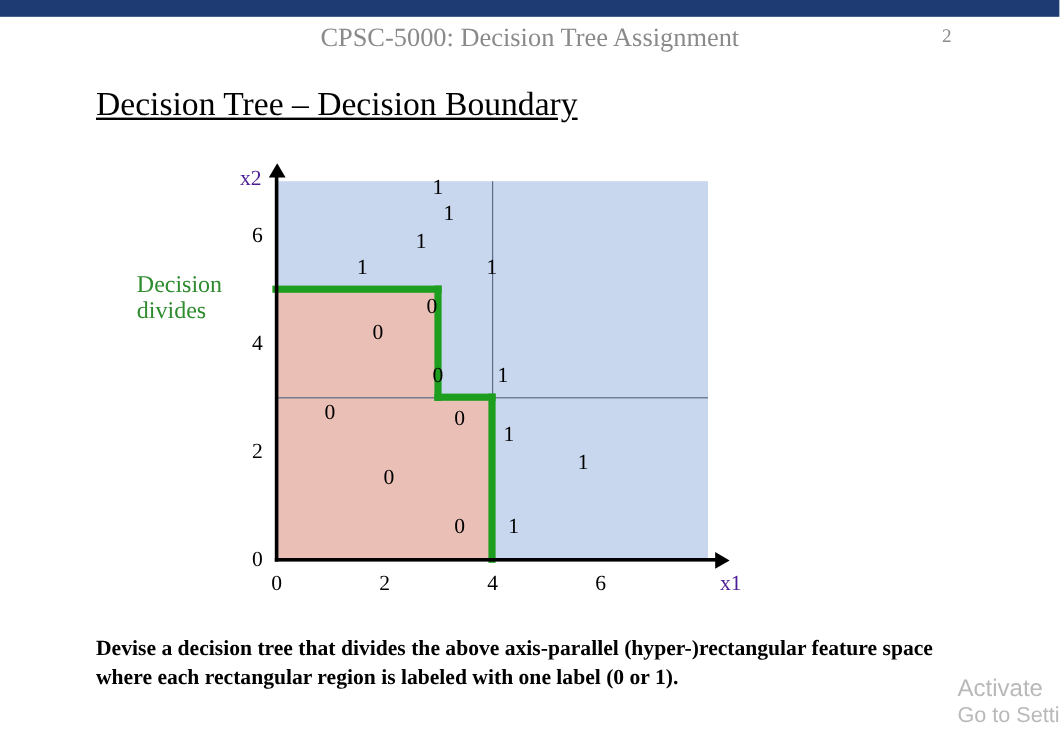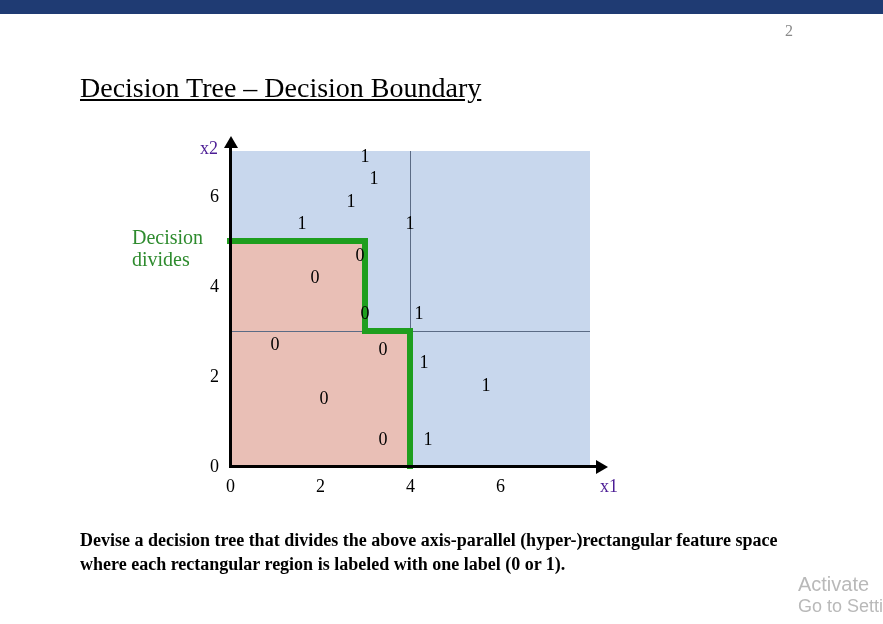--- a/index.html
+++ b/index.html
@@ -105,34 +105,35 @@
   }
   .prompt {
     font-weight: bold;
     font-size: 18px;
     margin-top: 12px;
     line-height: 1.35;
   }
   .watermark {
     position: absolute;
     right: 0;
-    bottom: 7px;
+    bottom: 17px;
     text-align: left;
     color: #b9b9b9;
     font-family: "Segoe UI", Arial, sans-serif;
   }
   .watermark .wm1 { font-size: 20px; }
   .watermark .wm2 { font-size: 18px; }
 </style>
 </head>
 <body>
 
 <div class="topbar"></div>
 
 <div class="header">
+  <div class="header-title">CPSC-5000: Decision Tree Assignment</div>
   <div class="page-number">2</div>
 </div>
 
 <div class="content">
   <div class="section-title">Decision Tree – Decision Boundary</div>
 
   <div class="chart-wrap">
 
     <div class="plot-bg"></div>
 
@@ -163,21 +164,21 @@
     <div class="tick-label" style="left:116px; top:360px;">0</div>
     <div class="tick-label" style="left:206px; top:360px;">2</div>
     <div class="tick-label" style="left:296px; top:360px;">4</div>
     <div class="tick-label" style="left:386px; top:360px;">6</div>
 
     <div class="tick-label" style="left:100px; top:340px;">0</div>
     <div class="tick-label" style="left:100px; top:250px;">2</div>
     <div class="tick-label" style="left:100px; top:160px;">4</div>
     <div class="tick-label" style="left:100px; top:70px;">6</div>
 
-    <div class="legend-label" style="left:22px; top:110px;">
+    <div class="legend-label" style="left:4px; top:110px;">
       <span>Decision</span><br>
       <span>divides</span>
     </div>
 
     <div class="data-label" style="left:165px; top:228px;">0</div>
     <div class="data-label" style="left:205px; top:161px;">0</div>
     <div class="data-label" style="left:214px; top:282px;">0</div>
     <div class="data-label" style="left:250px; top:139px;">0</div>
     <div class="data-label" style="left:255px; top:197px;">0</div>
     <div class="data-label" style="left:273px; top:233px;">0</div>

